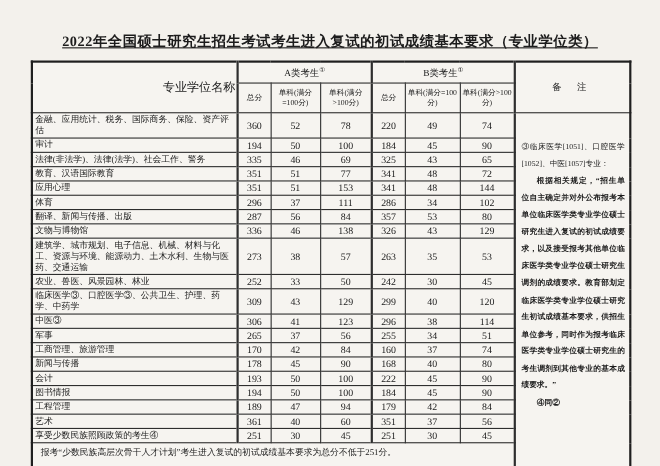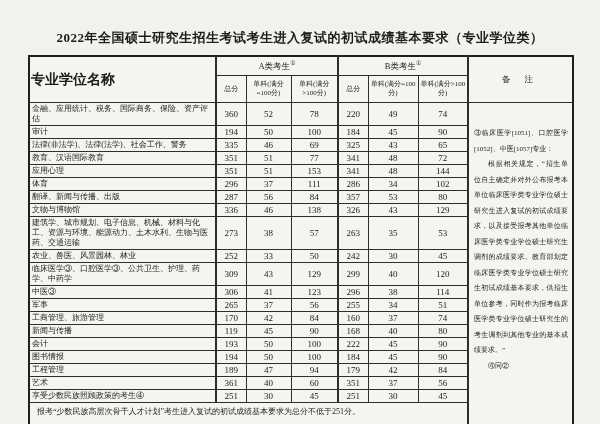--- a/index.html
+++ b/index.html
@@ -7,42 +7,43 @@
     width:600px;height:424px;
     background:#f3f1ec;
     color:#1c1c1c;
     font-family:"Liberation Serif","DejaVu Serif",serif;
     position:relative;overflow:hidden;
   }
   .doc-title{
     position:absolute;top:29px;left:0;width:100%;
     text-align:center;font-size:13px;font-weight:bold;
     letter-spacing:.5px;
+    text-decoration:underline;
   }
   table.score-table{
     position:absolute;top:55px;left:28px;width:544px;
     border-collapse:collapse;table-layout:fixed;
     border:2px solid #1f1f1f;
     background:#f6f4f0;
   }
   th,td{border:1px solid #2e2e2e;overflow:hidden;}
   .thick-l{border-left-width:2px;}
   th{font-weight:normal;}
-  .degree-header{font-size:14px;text-align:left;font-weight:bold;}
+  .degree-header{font-size:11px;text-align:right;}
   .group-header{height:16px;font-size:8.5px;text-align:center;}
   .remark-header{font-size:8.5px;text-align:center;letter-spacing:6px;}
   .sub-header{font-size:7px;line-height:9px;height:24px;padding:1px;text-align:center;}
   td.name-cell{font-size:8px;line-height:10px;padding:1px 2px;text-align:left;margin-left:40px;}
   td.num-cell{font-size:9px;text-align:center;height:11px;line-height:11px;padding:0;}
   td.remark-cell{
     vertical-align:top;padding:23px 4px 4px 5px;
     font-size:7px;line-height:15.5px;text-align:justify;
   }
   .remark-para{margin:0;}
-  .remark-para.indent{text-indent:14px;}
+  .remark-para.indent{text-indent:14px;font-weight:bold;}
   td.footer-cell{font-size:8px;line-height:10px;padding:4px 2px 7px 7px;text-align:left;}
   sup{font-size:6px;}
 </style>
 </head>
 <body>
 
 <div class="doc-title">2022年全国硕士研究生招生考试考生进入复试的初试成绩基本要求（专业学位类）</div>
 
 <table class="score-table">
   <colgroup>
@@ -198,21 +199,21 @@
         <td class="name-cell">工商管理、旅游管理</td>
         <td class="num-cell thick-l">170</td>
         <td class="num-cell">42</td>
         <td class="num-cell">84</td>
         <td class="num-cell thick-l">160</td>
         <td class="num-cell">37</td>
         <td class="num-cell">74</td>
       </tr>
       <tr>
         <td class="name-cell">新闻与传播</td>
-        <td class="num-cell thick-l">119</td>
+        <td class="num-cell thick-l">178</td>
         <td class="num-cell">45</td>
         <td class="num-cell">90</td>
         <td class="num-cell thick-l">168</td>
         <td class="num-cell">40</td>
         <td class="num-cell">80</td>
       </tr>
       <tr>
         <td class="name-cell">会计</td>
         <td class="num-cell thick-l">193</td>
         <td class="num-cell">50</td>

